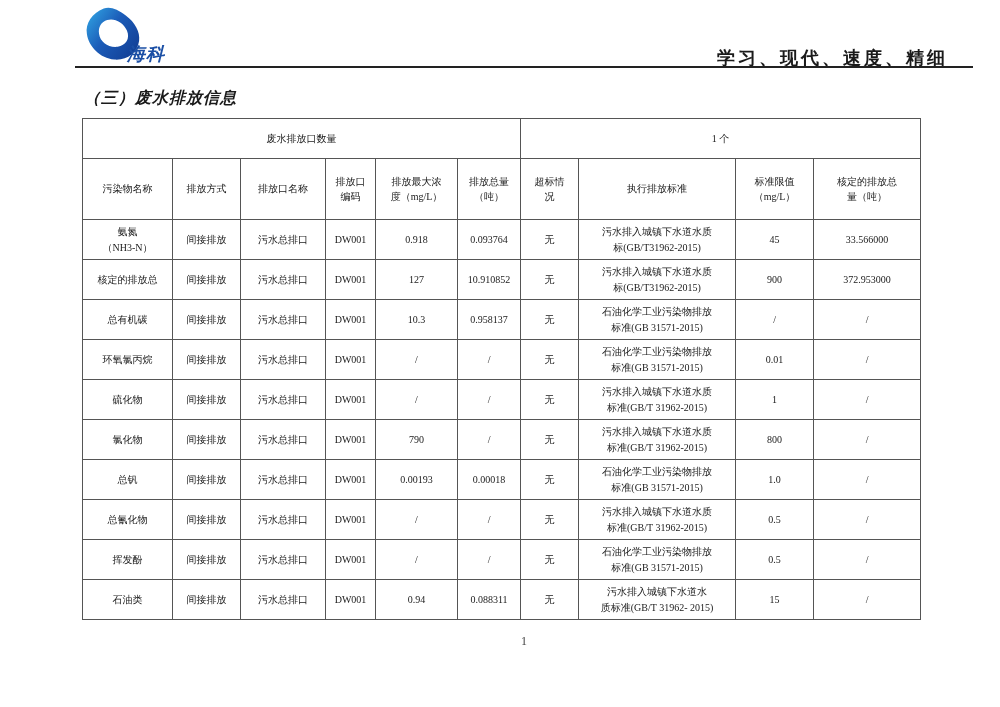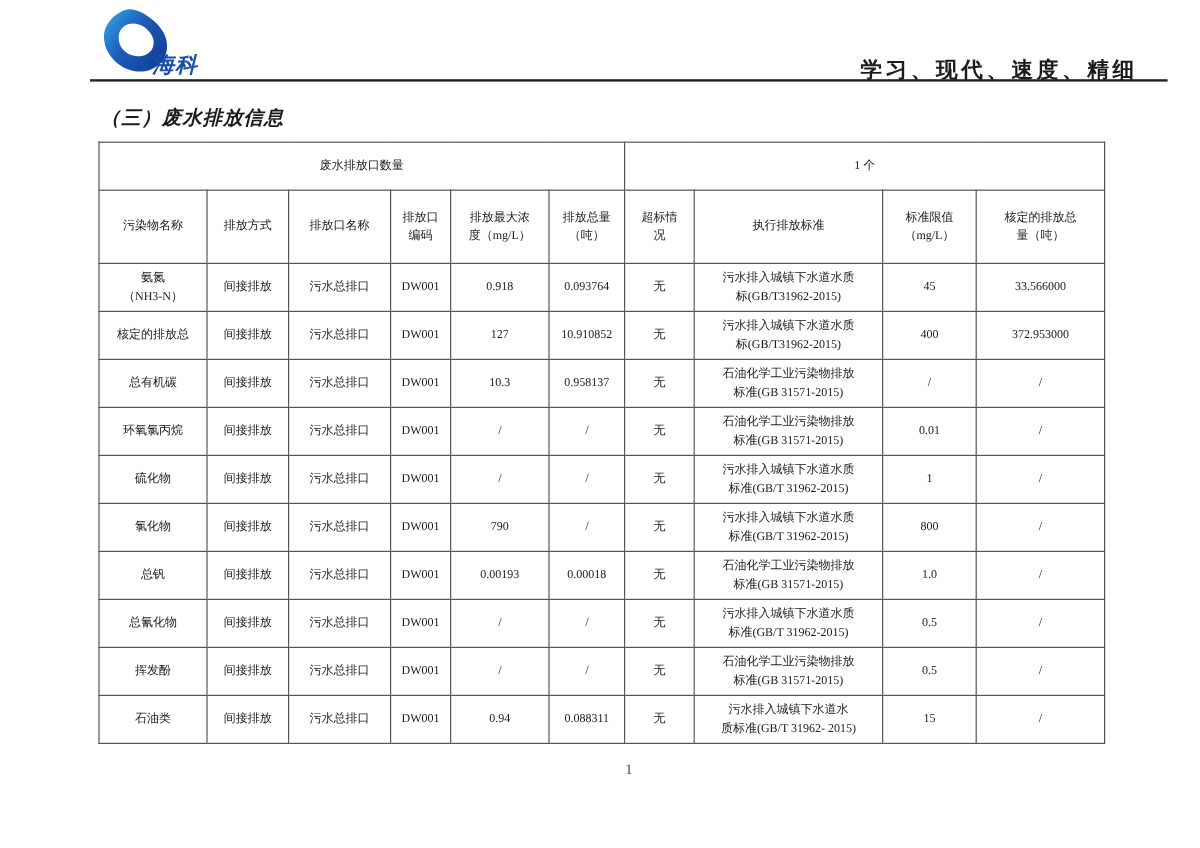--- a/index.html
+++ b/index.html
@@ -142,21 +142,21 @@
         <tr>
     <td class="va-bottom">核定的排放总</td>
     <td class="va-top">间接排放</td>
     <td>污水总排口</td>
     <td class="va-top">DW001</td>
     <td>127</td>
     <td>10.910852</td>
     <td>无</td>
     <td>污水排入城镇下水道水质
 标(GB/T31962-2015)</td>
-    <td class="va-low">400</td>
+    <td class="va-low">900</td>
     <td>372.953000</td>
   </tr>
         <tr>
     <td class="va-bottom">总有机碳</td>
     <td class="va-top">间接排放</td>
     <td>污水总排口</td>
     <td class="va-top">DW001</td>
     <td>10.3</td>
     <td>0.958137</td>
     <td>无</td>

